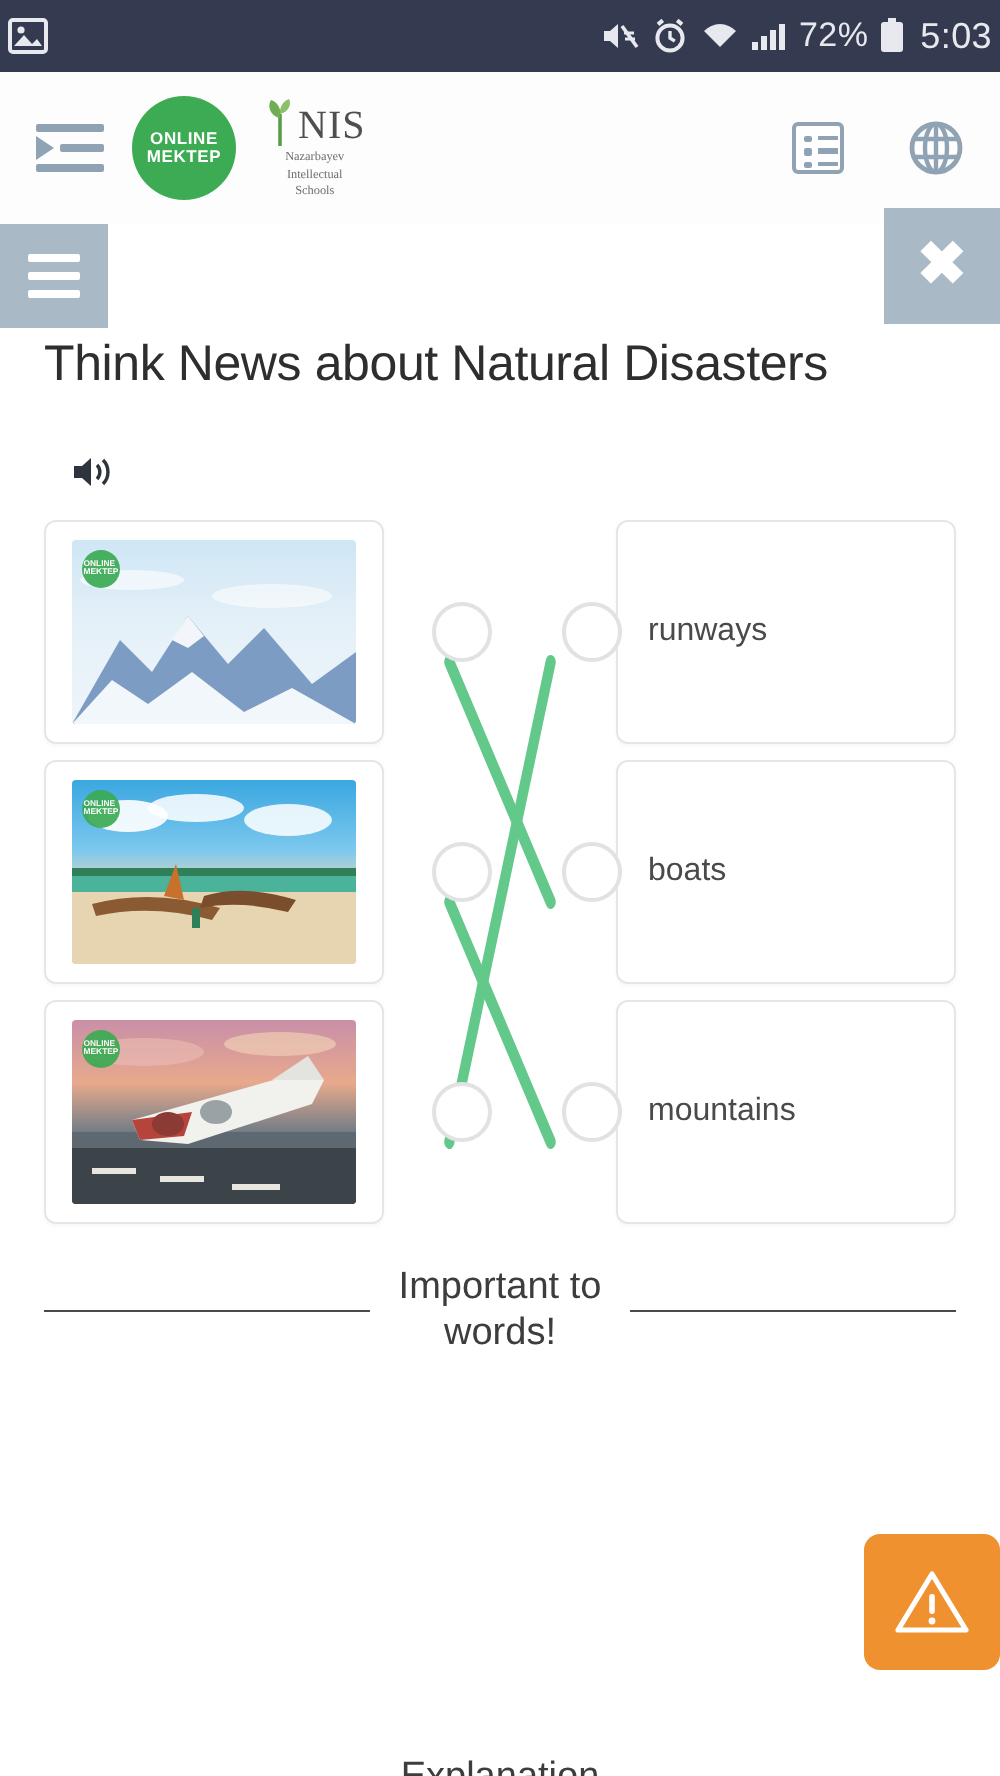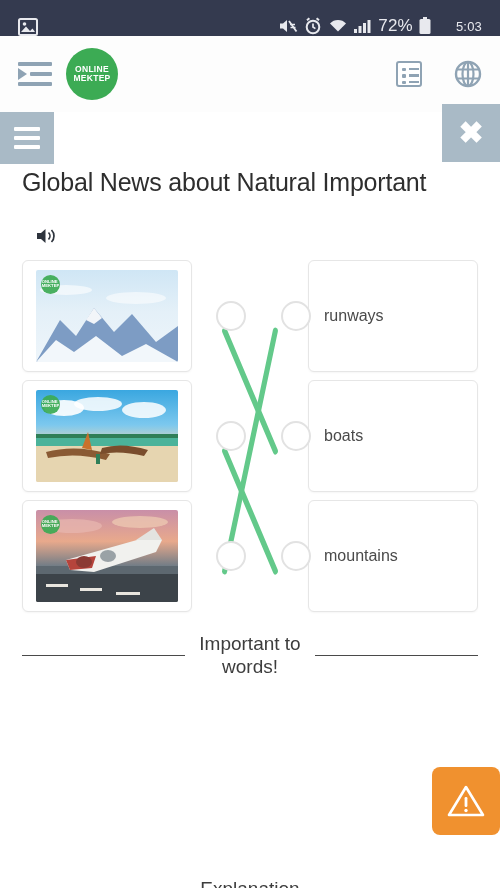--- a/index.html
+++ b/index.html
@@ -7,33 +7,33 @@
     width: 500px; height: 888px;
     background: #ffffff;
     font-family: "Liberation Sans", sans-serif;
     overflow: hidden;
   }
 
   
   .statusbar {
     height: 36px; width: 100%;
     background: #343a4f;
-    display: flex; align-items: flex-end;
-    padding: 0 18px;
+    display: flex; align-items: center;
+    padding: 0 4px;
     color: #e8e9ee;
   }
   .statusbar .left { display: flex; align-items: center; gap: 8px; }
   .statusbar .right {
     margin-left: auto;
     display: flex; align-items: center; gap: 6px;
     font-size: 17px; letter-spacing: .2px;
   }
   .sb-icon { display: inline-flex; align-items: center; justify-content: center; }
   .sb-pct { font-size: 17px; }
-  .sb-time { font-size: 13px; margin-left: 19px; }
+  .sb-time { font-size: 18px; margin-left: 2px; }
 
   
   .appheader {
     height: 76px; width: 100%;
     background: #fdfdfd;
     display: flex; align-items: center;
     padding: 0 18px;
     position: relative;
   }
   .hdr-left { display: flex; align-items: center; gap: 14px; }
@@ -231,20 +231,33 @@
     <div class="icon-indent">
       <span class="bar b1"></span>
         <span class="bar b2"></span>
         <span class="bar b3"></span>
         <span class="tri"></span>
     </div>
     <div class="logo-om">
       <span class="l1">ONLINE</span>
       <span class="l2">MEKTEP</span>
     </div>
+    <div class="logo-nis">
+      <div class="nis-row">
+        <svg width="16" height="26" viewBox="0 0 16 26">
+            <path d="M8 25 V9" stroke="#5a9e4b" stroke-width="1.8" fill="none"></path>
+            <path d="M8 11 C3 10 1.5 5 3.5 2 C7 3 9 7 8 11 Z" fill="#6fae53"></path>
+            <path d="M8 9 C12 8 14 4.5 12.5 1.5 C9.5 2.5 7.5 6 8 9 Z" fill="#8cc06a"></path>
+          </svg>
+        <span class="nis-word">NIS</span>
+      </div>
+      <span class="nis-sub">Nazarbayev</span>
+      <span class="nis-sub">Intellectual</span>
+      <span class="nis-sub">Schools</span>
+    </div>
   </div>
   <div class="hdr-right">
     <div class="icon-list">
       <span class="d r1"></span>
         <span class="ln r1"></span>
       <span class="d r2"></span>
         <span class="ln r2"></span>
       <span class="d r3"></span>
         <span class="ln r3"></span>
     </div>
@@ -260,21 +273,21 @@
 
 <div class="menurow">
   <div class="btn-ham">
     <span class="hb"></span>
       <span class="hb"></span>
       <span class="hb"></span>
   </div>
   <div class="btn-close">✖</div>
 </div>
 
-<div class="page-title">Global News about Natural Important</div>
+<div class="page-title">Think News about Natural Disasters</div>
 
 <div class="instruction">
   <span class="spk">
     <svg width="22" height="18" viewBox="0 0 22 18">
         <path d="M1 6 H5 L9.5 2 V16 L5 12 H1 Z" fill="#2e343d"></path>
         <path d="M12.5 5.5 A5 5 0 0 1 12.5 12.5" stroke="#2e343d" stroke-width="1.7" fill="none"></path>
         <path d="M15.5 3 A8.5 8.5 0 0 1 15.5 15" stroke="#2e343d" stroke-width="1.7" fill="none"></path>
       </svg>
   </span>
 </div>

